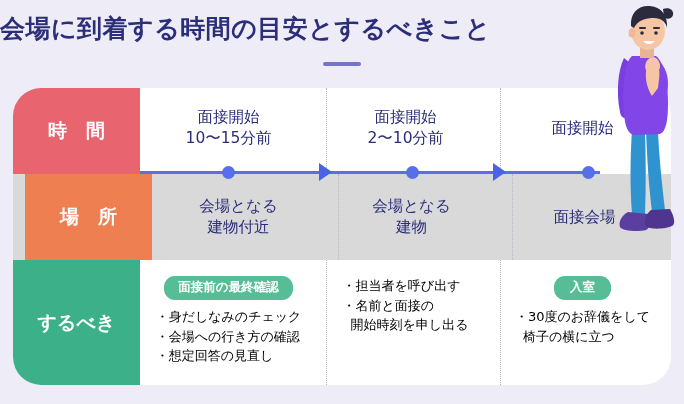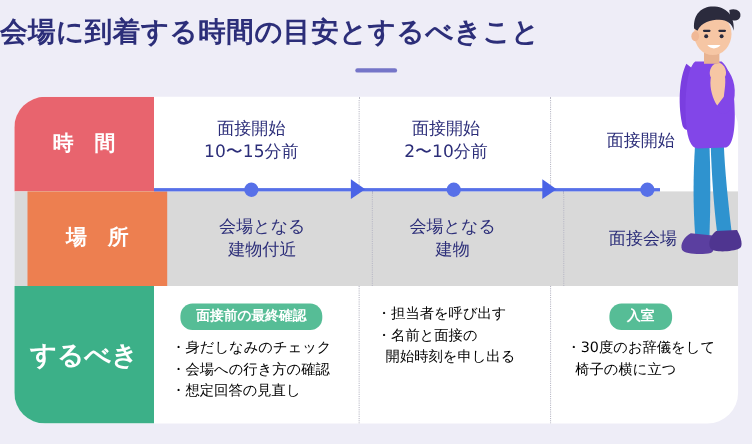--- a/index.html
+++ b/index.html
@@ -75,21 +75,21 @@
     align-items: center;
     justify-content: center;
     color: #ffffff;
     font-weight: bold;
     font-size: 19px;
     line-height: 1.25;
     text-align: center;
   }
   .rowhead-time  { background: #e8646e; }
   .rowhead-place { background: #ed7f50; margin-left: 12px; }
-  .rowhead-todo  { background: #3cb088; font-size: 24px; }
+  .rowhead-todo  { background: #3cb088; font-size: 19px; }
 
   .cells {
     flex: 1 1 auto;
     display: flex;
     position: relative;
   }
   .cell {
     flex: 1 1 0;
     display: flex;
     flex-direction: column;

